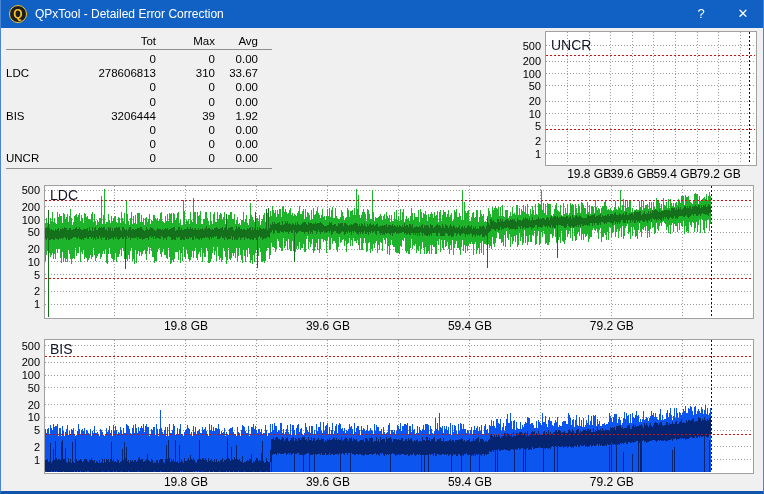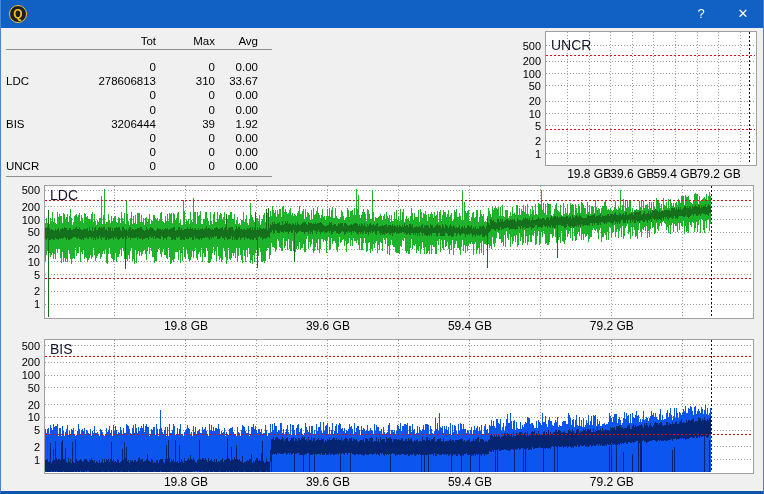--- a/index.html
+++ b/index.html
@@ -15,34 +15,35 @@
     width:18px;height:18px;border-radius:50%;background:#1d1d1d;margin-left:9px;
     color:#f4c430;font-size:12px;font-weight:bold;display:flex;align-items:center;justify-content:center;
     border:1px solid #f4c430;box-sizing:border-box;flex:0 0 auto;
   }
   .title-text{margin-left:8px;font-size:12px;white-space:nowrap}
   .tb-spacer{flex:1}
   .tb-btn{width:42px;text-align:center;font-size:13px;line-height:28px;cursor:default}
   .stats{position:absolute;left:6px;top:33px;width:266px;font-size:11.5px;z-index:4}
   .trow{display:grid;grid-template-columns:50px 100px 59px 43px;height:14.2px;align-items:center}
   .trow .num{text-align:right}
-  .thead{height:16px;border-bottom:1px solid #909090;margin-bottom:10px}
+  .thead{height:16px;border-bottom:1px solid #909090;margin-bottom:2px}
   .tbottom{border-bottom:1px solid #909090;margin-top:2px}
   svg{position:absolute;left:0;top:0;z-index:1}
   .frame-border{
     position:absolute;inset:0;pointer-events:none;z-index:9;
     border-left:1px solid #4b86d4;border-right:1px solid #4b86d4;border-bottom:3px solid #1253ac;
     box-sizing:border-box;
   }
 </style>
 </head>
 <body>
 
 <div class="titlebar" style="background: rgb(17, 97, 196);">
   <div class="app-icon">Q</div>
+  <div class="title-text">QPxTool - Detailed Error Correction</div>
   <div class="tb-spacer"></div>
   <div class="tb-btn">?</div>
   <div class="tb-btn">✕</div>
 </div>
 
 <div class="stats">
   <div class="trow thead">
     <span></span>
     <span class="num">Tot</span>
     <span class="num">Max</span>

